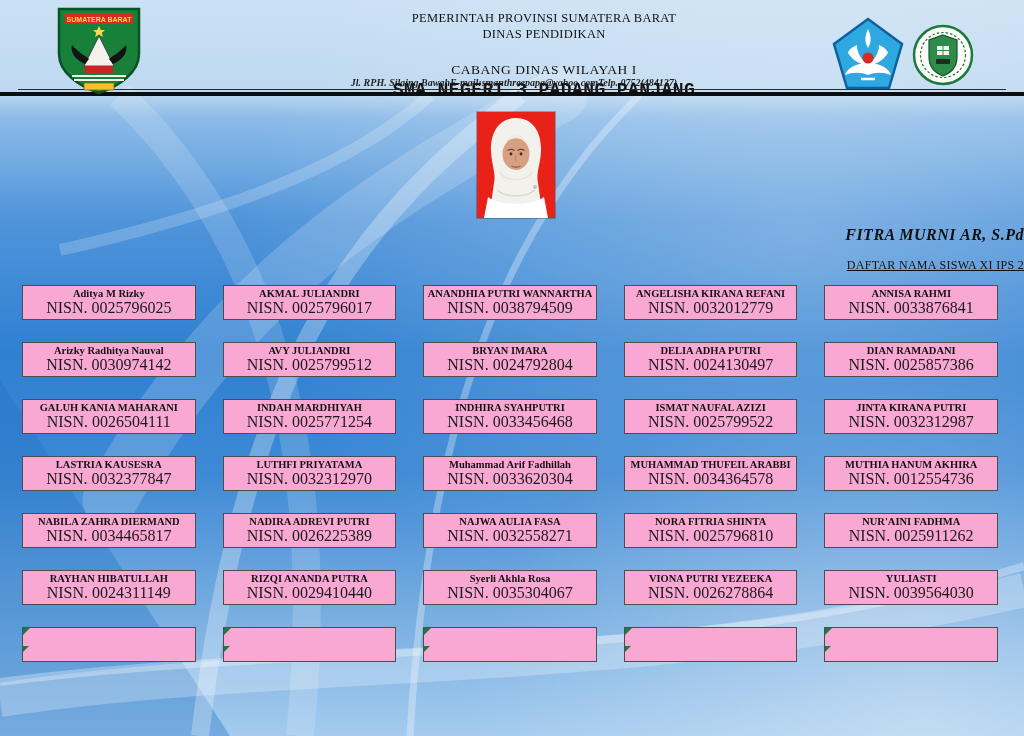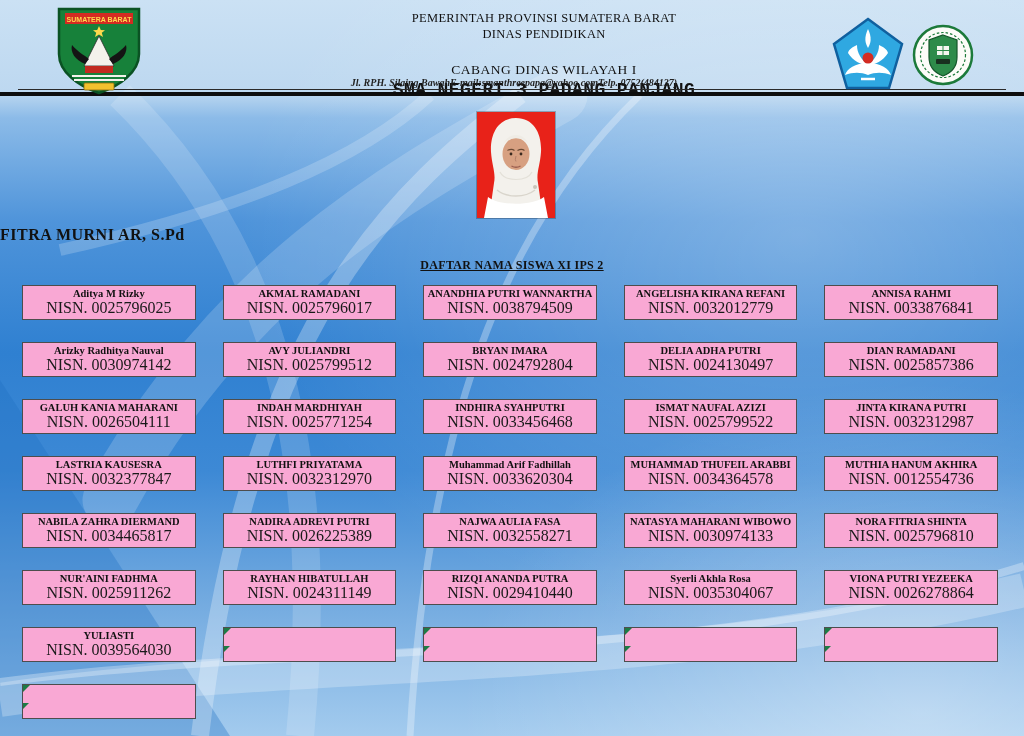--- a/index.html
+++ b/index.html
@@ -36,25 +36,25 @@
   .logo svg{width:100%;height:100%;display:block;}
 
   
   .photo{
     position:absolute;left:477px;top:112px;width:78px;height:106px;
     box-shadow:0 0 0 1px rgba(0,0,0,.25);
   }
   .photo svg{width:100%;height:100%;display:block;}
   .teacher-name{
     position:absolute;left:0;top:226px;width:100%;
-    text-align:left;font-size:16px;font-weight:700;letter-spacing:.5px;
+    text-align:right;font-size:16px;font-weight:700;letter-spacing:.5px;font-style:italic;
   }
   .list-title{
     position:absolute;left:0;top:258px;width:100%;
-    text-align:center;font-size:12px;font-weight:700;
+    text-align:right;font-size:12px;font-weight:400;
     text-decoration:underline;letter-spacing:.3px;
   }
 
   
   .grid{
     position:absolute;left:22px;top:285px;width:976px;
     display:grid;grid-template-columns:repeat(5,1fr);
     column-gap:27px;row-gap:22px;
   }
   .card{
@@ -184,21 +184,21 @@
   <div class="teacher-name">FITRA MURNI AR, S.Pd</div>
   <div class="list-title">DAFTAR NAMA SISWA XI IPS 2</div>
 
   <div class="grid">
       <div class="card">
       <div class="s-name">Aditya M Rizky</div>
       <div class="s-nisn">NISN. 0025796025</div>
 
     </div>
       <div class="card">
-      <div class="s-name">AKMAL RAMADANI</div>
+      <div class="s-name">AKMAL JULIANDRI</div>
       <div class="s-nisn">NISN. 0025796017</div>
 
     </div>
       <div class="card">
       <div class="s-name">ANANDHIA PUTRI WANNARTHA</div>
       <div class="s-nisn">NISN. 0038794509</div>
 
     </div>
       <div class="card">
       <div class="s-name">ANGELISHA KIRANA REFANI</div>
@@ -294,25 +294,20 @@
       <div class="s-name">NADIRA ADREVI PUTRI</div>
       <div class="s-nisn">NISN. 0026225389</div>
 
     </div>
       <div class="card">
       <div class="s-name">NAJWA AULIA FASA</div>
       <div class="s-nisn">NISN. 0032558271</div>
 
     </div>
       <div class="card">
-      <div class="s-name">NATASYA MAHARANI WIBOWO</div>
-      <div class="s-nisn">NISN. 0030974133</div>
-
-    </div>
-      <div class="card">
       <div class="s-name">NORA FITRIA SHINTA</div>
       <div class="s-nisn">NISN. 0025796810</div>
 
     </div>
       <div class="card">
       <div class="s-name">NUR'AINI FADHMA</div>
       <div class="s-nisn">NISN. 0025911262</div>
 
     </div>
       <div class="card">

